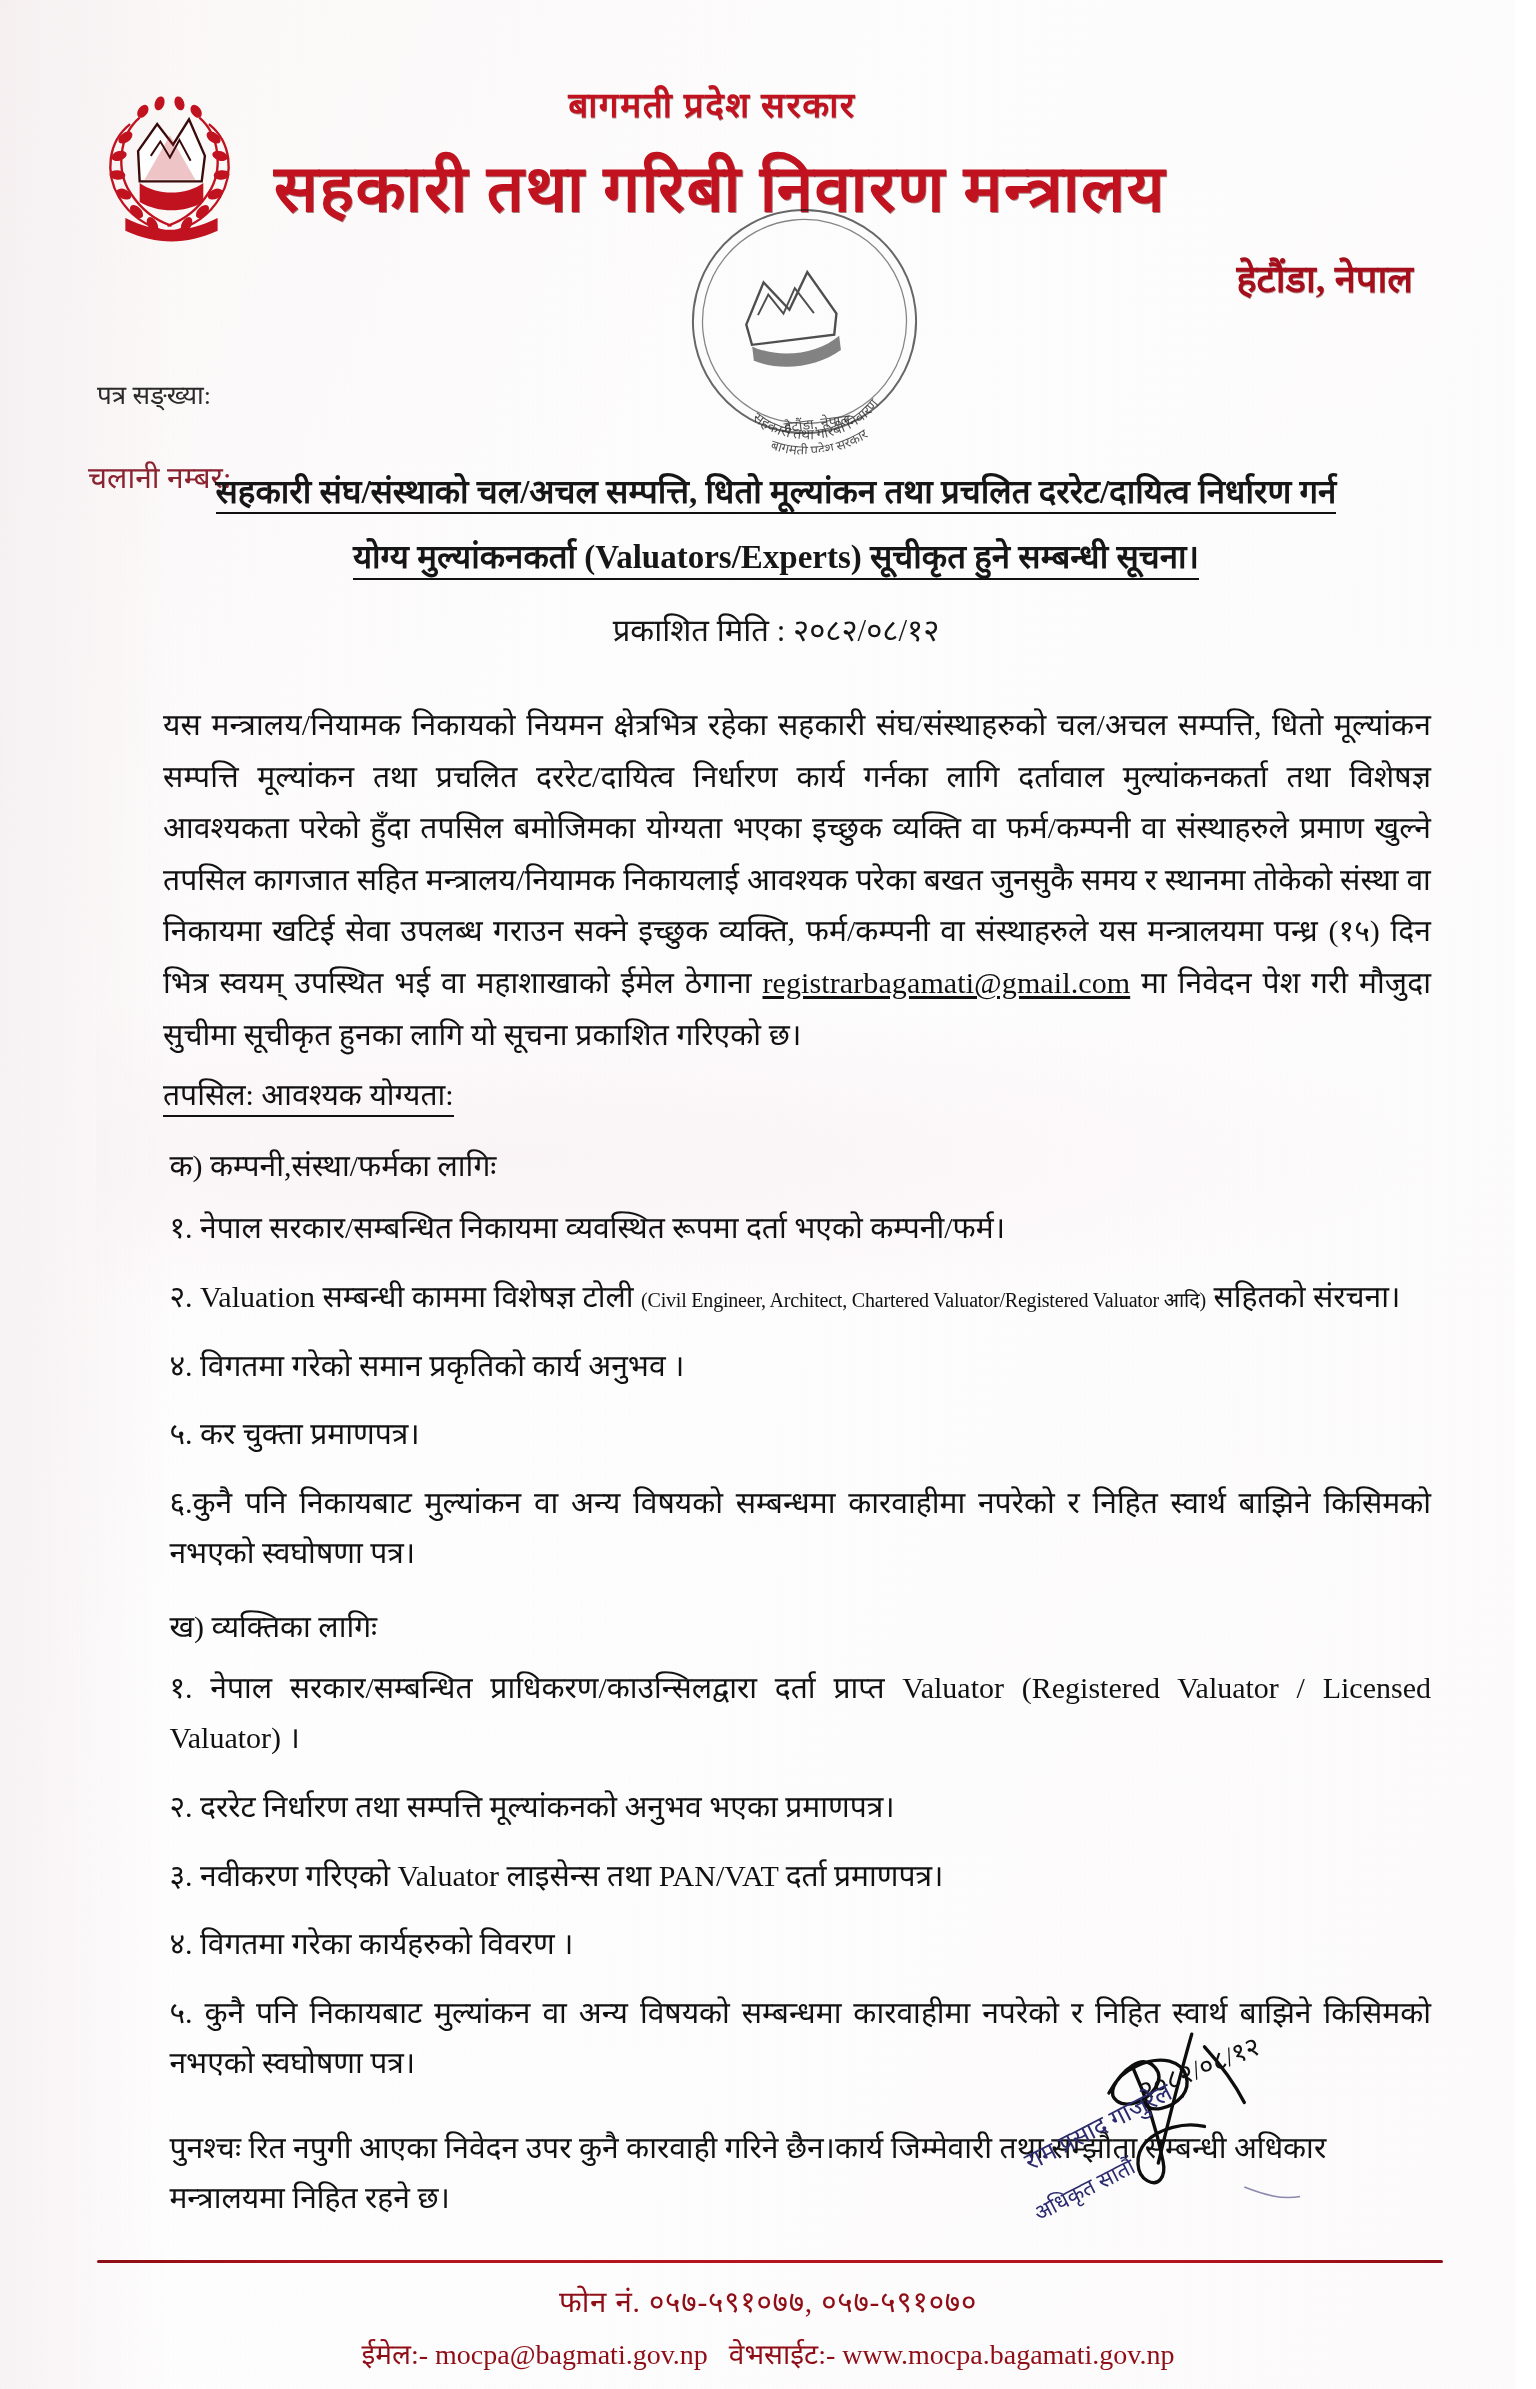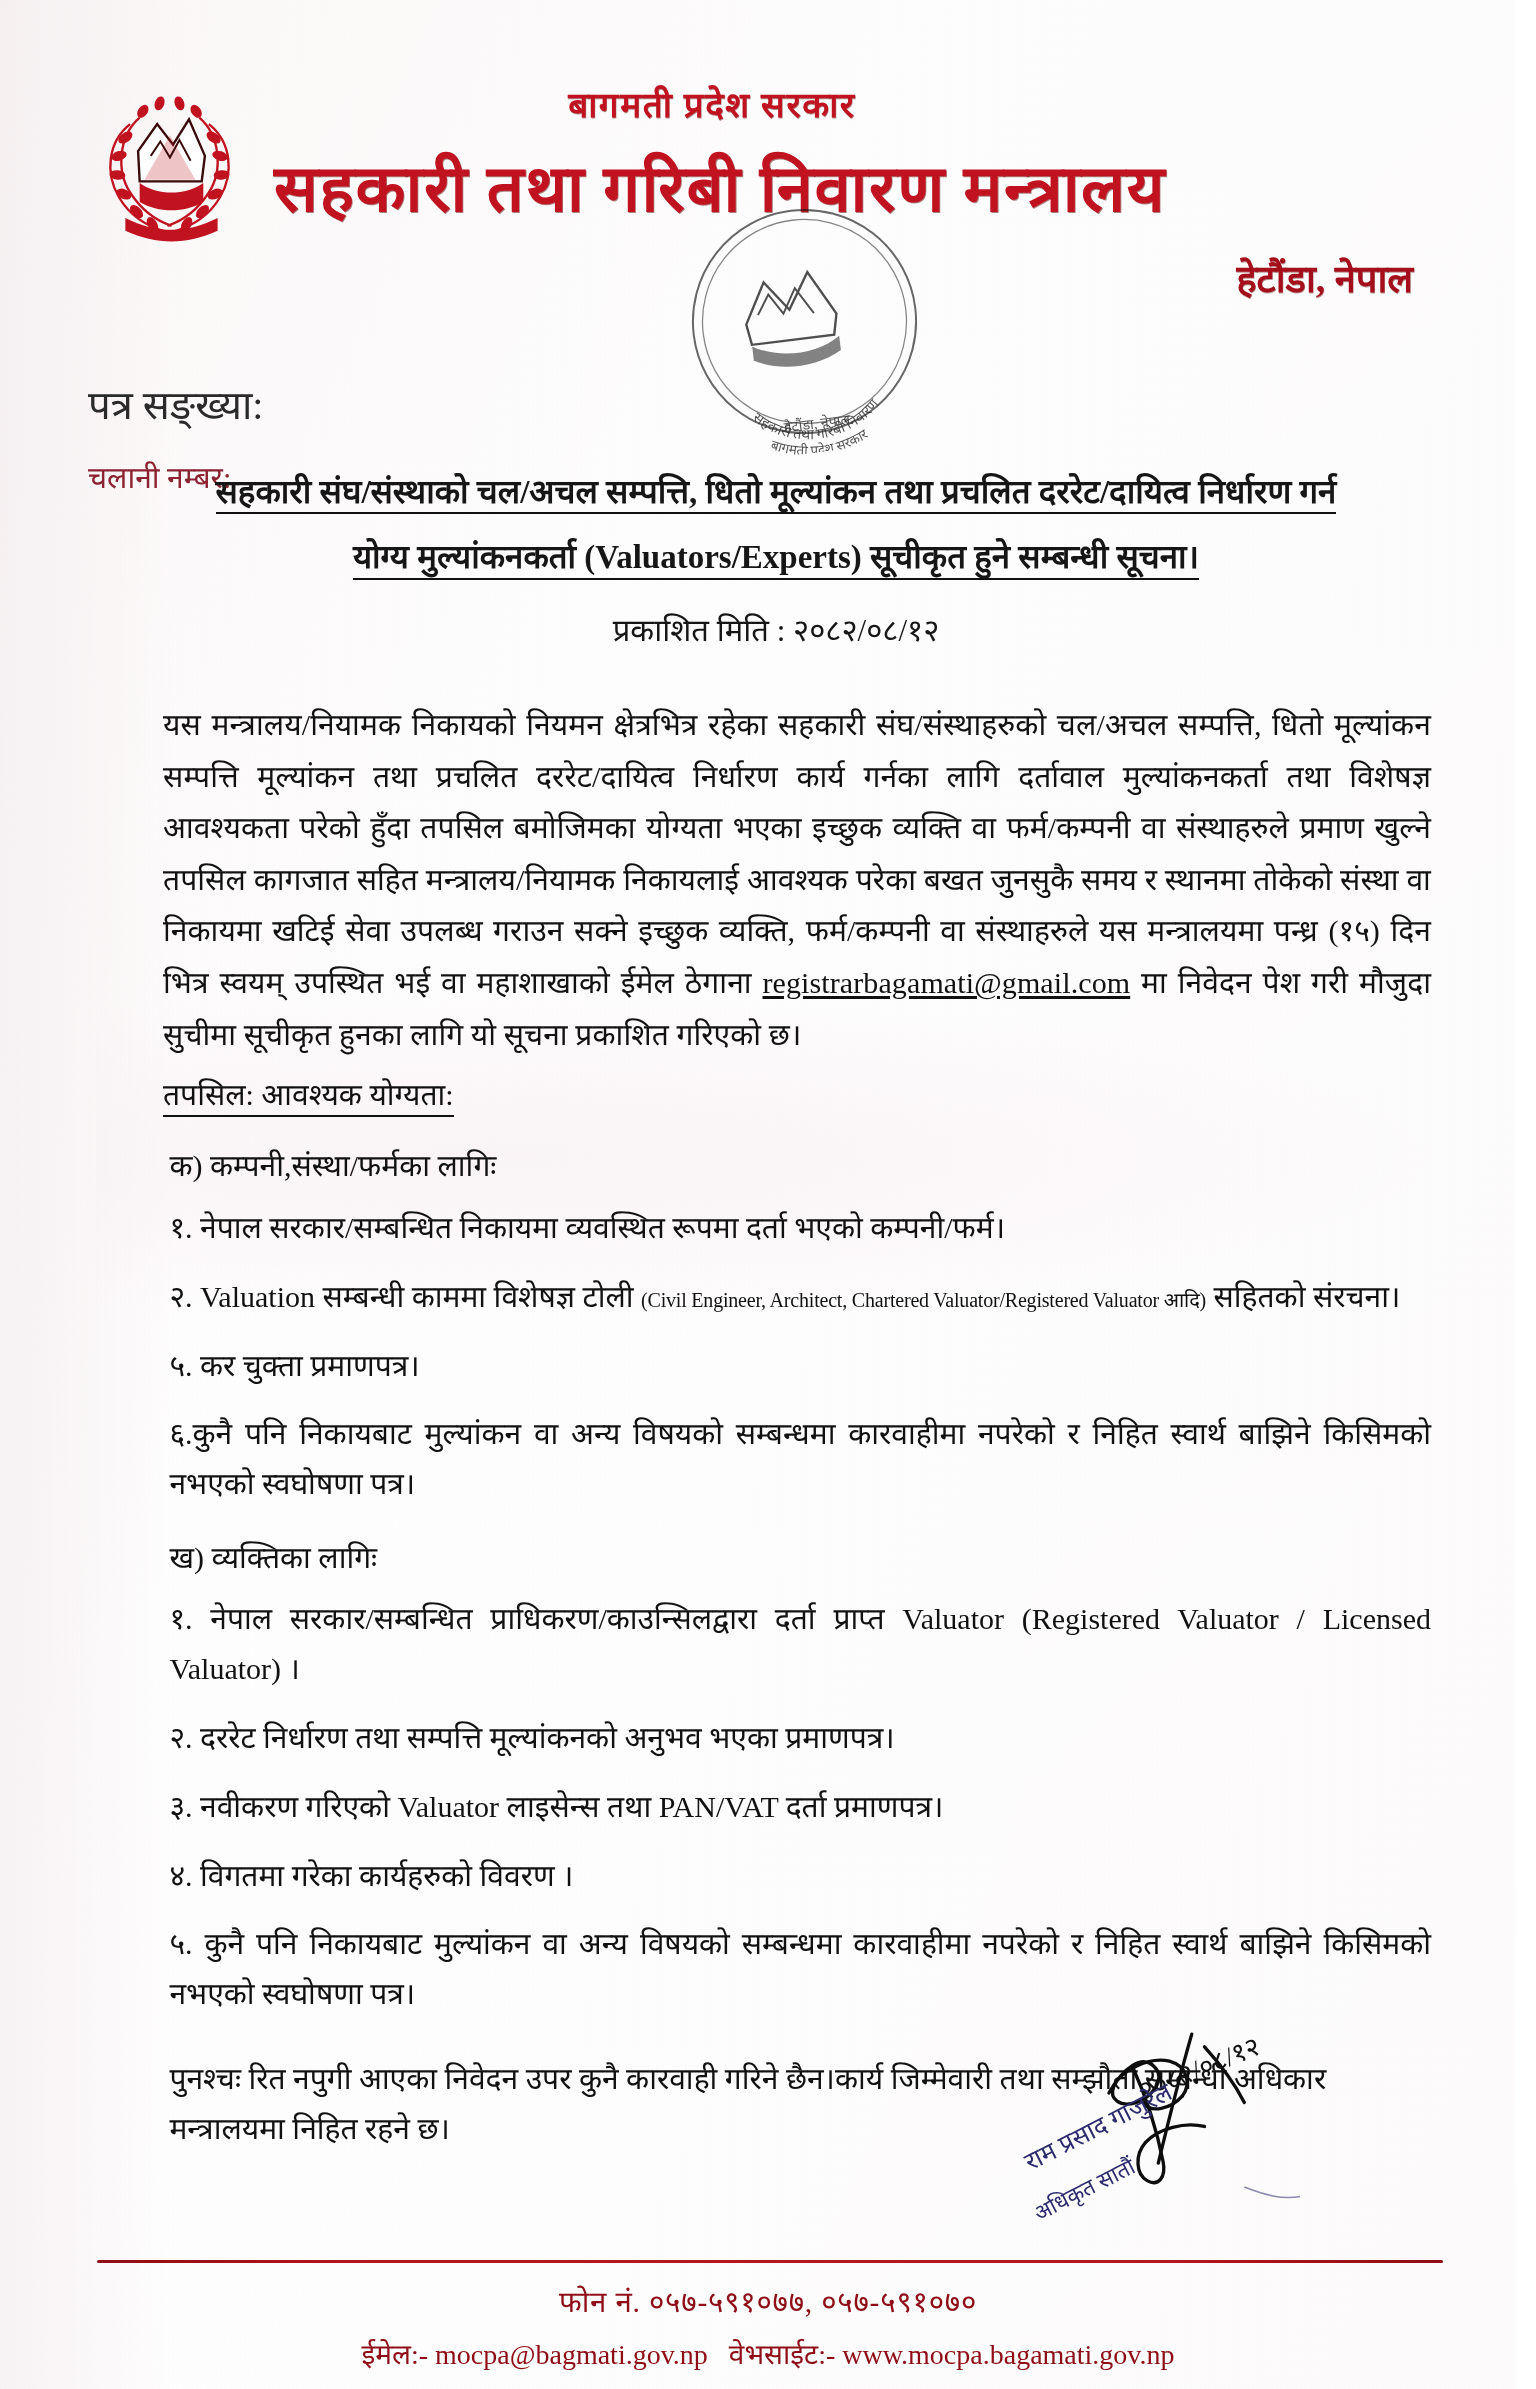--- a/index.html
+++ b/index.html
@@ -99,22 +99,22 @@
     width: 263px; height: 263px;
     transform: rotate(-7deg);
     opacity: .88;
     pointer-events: none;
   }
   .seal svg { width:100%; height:100%; display:block; }
 
   
   .letter-no {
     position: absolute;
-    left: 88px; top: 376px;
-    font-size: 40px;
+    left: 97px; top: 376px;
+    font-size: 26px;
     color: #2a2a2a;
     font-family: "Liberation Serif", serif;
   }
   .chalani-no {
     position: absolute;
     left: 88px; top: 456px;
     font-size: 30px;
     color: #8a2230;
     font-family: "Liberation Serif", serif;
   }
@@ -364,20 +364,21 @@
 
     <div class="section-head">तपसिल: आवश्यक योग्यता:</div>
 
     
     <div class="group">
       <div class="group-title">क) कम्पनी,संस्था/फर्मका लागिः</div>
       <div class="item">१. नेपाल सरकार/सम्बन्धित निकायमा व्यवस्थित रूपमा दर्ता भएको कम्पनी/फर्म।</div>
       <div class="item">
         <span>२. Valuation सम्बन्धी काममा विशेषज्ञ टोली </span><span class="small">(Civil Engineer, Architect, Chartered Valuator/Registered Valuator आदि)</span><span> सहितको संरचना।</span>
       </div>
+      <div class="item">४. विगतमा गरेको समान प्रकृतिको कार्य अनुभव ।</div>
       <div class="item">५. कर चुक्ता प्रमाणपत्र।</div>
       <div class="item">६.कुनै पनि निकायबाट मुल्यांकन वा अन्य विषयको सम्बन्धमा कारवाहीमा नपरेको र निहित स्वार्थ बाझिने किसिमको नभएको स्वघोषणा पत्र।</div>
     </div>
 
     
     <div class="group">
       <div class="group-title">ख) व्यक्तिका लागिः</div>
       <div class="item">१. नेपाल सरकार/सम्बन्धित प्राधिकरण/काउन्सिलद्वारा दर्ता प्राप्त Valuator (Registered Valuator / Licensed Valuator) ।</div>
       <div class="item">२. दररेट निर्धारण तथा सम्पत्ति मूल्यांकनको अनुभव भएका प्रमाणपत्र।</div>
       <div class="item">३. नवीकरण गरिएको Valuator लाइसेन्स तथा PAN/VAT दर्ता प्रमाणपत्र।</div>

